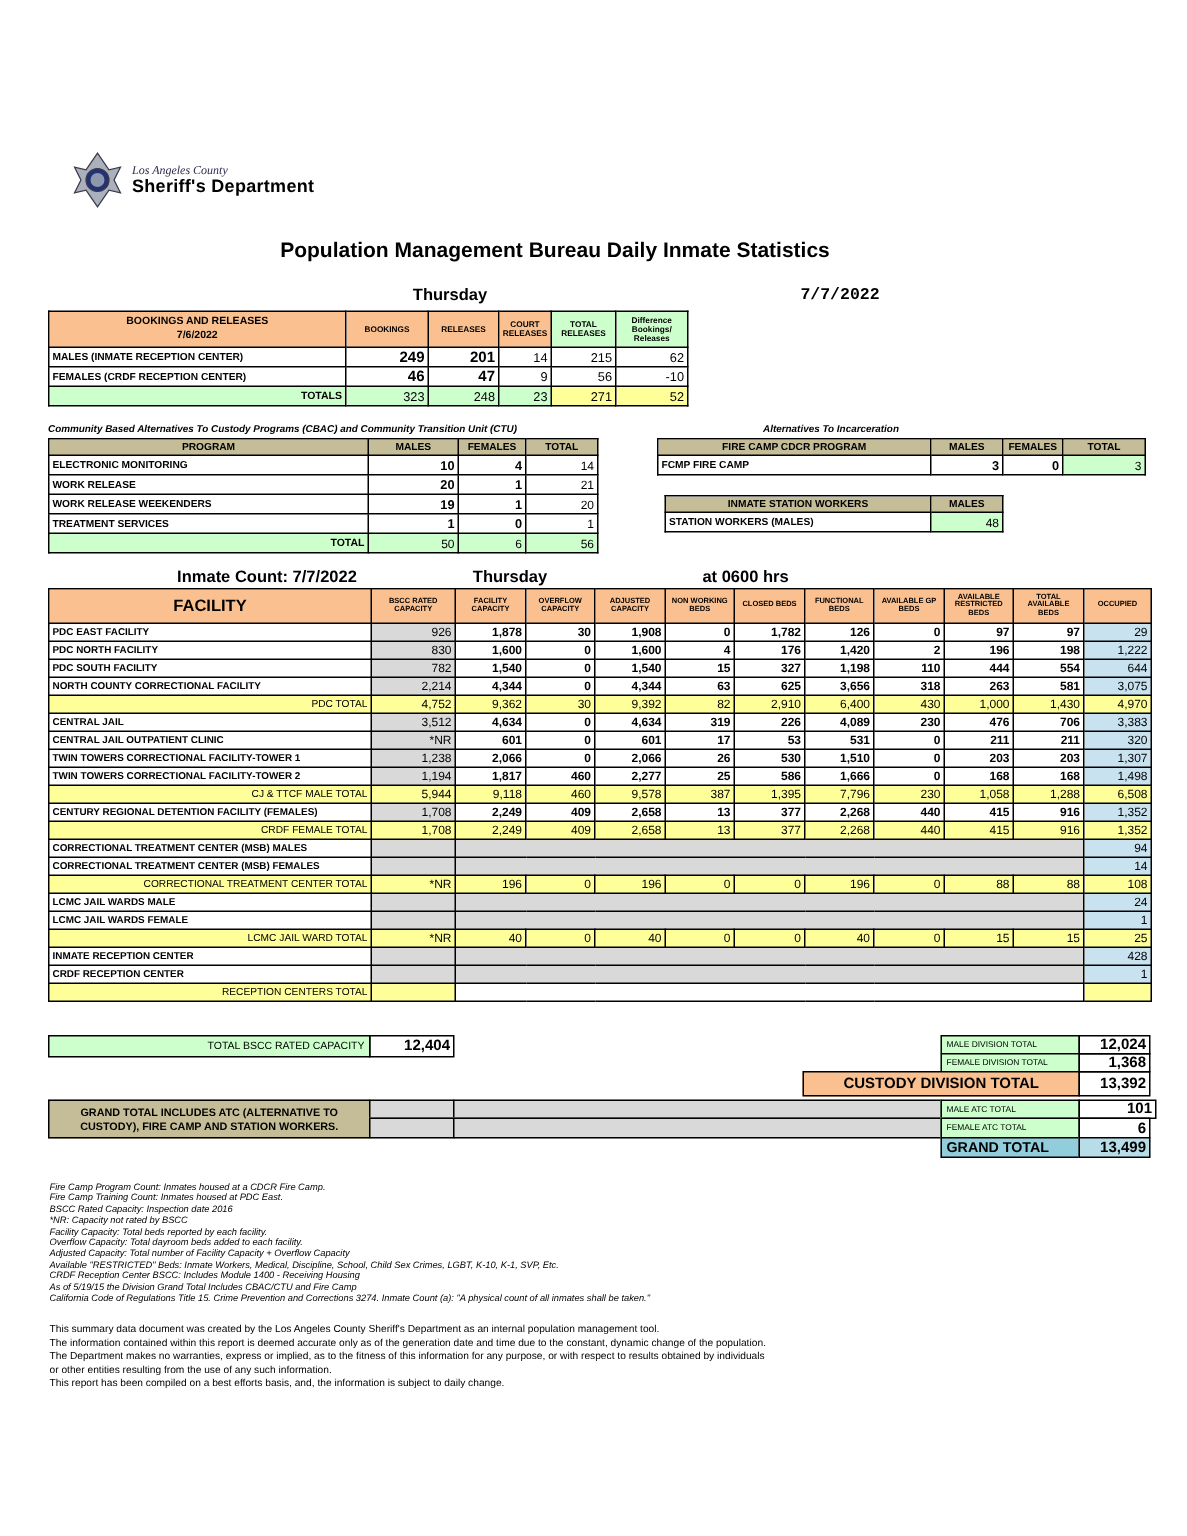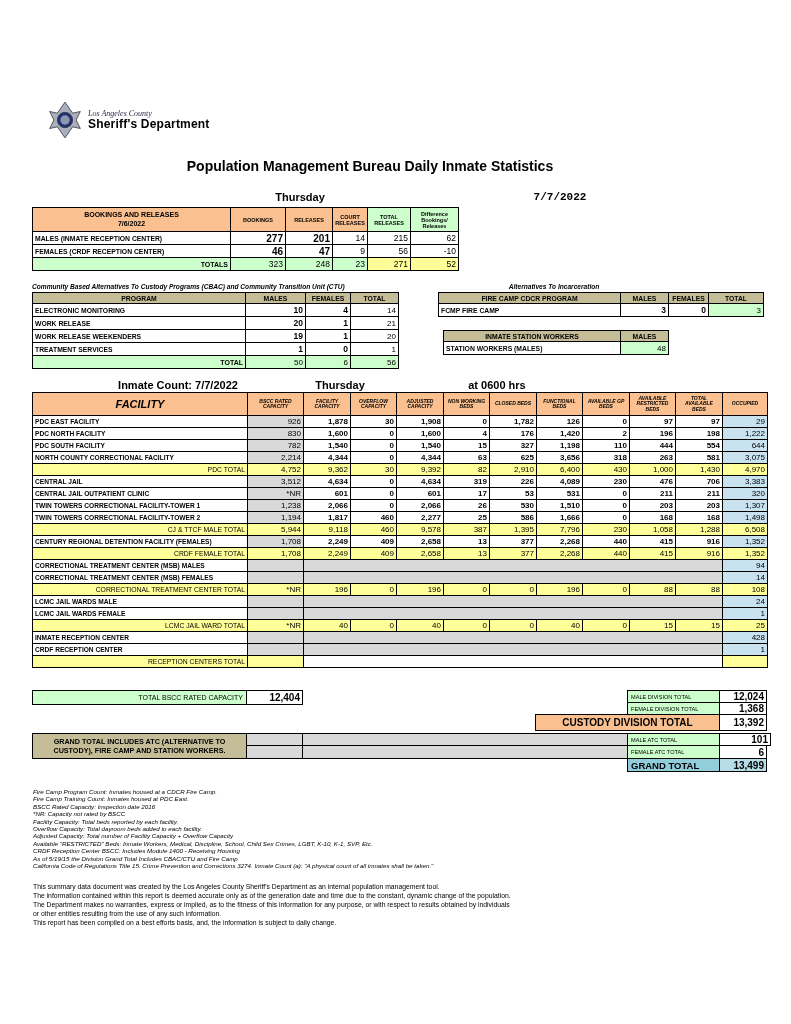--- a/index.html
+++ b/index.html
@@ -38,21 +38,21 @@
   .ctable td.num{font-size:8px;text-align:right;}
   .ctable tr.totals td{background:var(--green);}
   .ctable td.tlbl{font-size:7px;font-weight:bold;text-align:right;}
   .ctable td.grn{background:var(--green);}
   
   .fwrap{left:32px;top:392px;}
   .ftable{width:735px;}
   .ftable th{background:var(--orange);font-size:5px;font-weight:bold;line-height:5.5px;white-space:normal;}
   .ftable th.fac{font-size:11px;line-height:12px;}
   .ftable tr{height:12px;}
-  .ftable tr.hd{height:23px;font-style:italic;}
+  .ftable tr.hd{height:23px;}
   .ftable td{font-size:8px;text-align:right;}
   .ftable td.lbl{font-size:6.6px;font-weight:bold;text-align:left;}
   .ftable td.tlbl{font-size:6.8px;text-align:right;}
   .ftable td.gray{background:var(--gray);}
   .ftable td.bold{font-weight:bold;}
   .ftable td.occ{background:var(--blue);}
   .ftable tr.total td{background:var(--yellow);font-weight:normal;}
   .ftable tr.occtotal td{background:var(--green);font-size:8.5px;}
   .ftable tr.occtotal td.white{background:#fff;}
   .ftable tr.occtotal{height:14px;border-top:1.5px solid #000;border-bottom:1.5px solid #000;}
@@ -112,21 +112,21 @@
       <th class="oh">BOOKINGS</th>
       <th class="oh">RELEASES</th>
       <th class="oh">COURT RELEASES</th>
       <th class="gh">TOTAL RELEASES</th>
       <th class="gh">Difference Bookings/ Releases</th>
     </tr>
   </thead>
   <tbody id="bookings-body">
       <tr>
         <td class="lbl">MALES (INMATE RECEPTION CENTER)</td>
-        <td class="big">277</td>
+        <td class="big">249</td>
         <td class="big">201</td>
         <td class="num">14</td>
         <td class="num">215</td>
         <td class="num">62</td>
       </tr>
       <tr>
         <td class="lbl">FEMALES (CRDF RECEPTION CENTER)</td>
         <td class="big">46</td>
         <td class="big">47</td>
         <td class="num">9</td>

